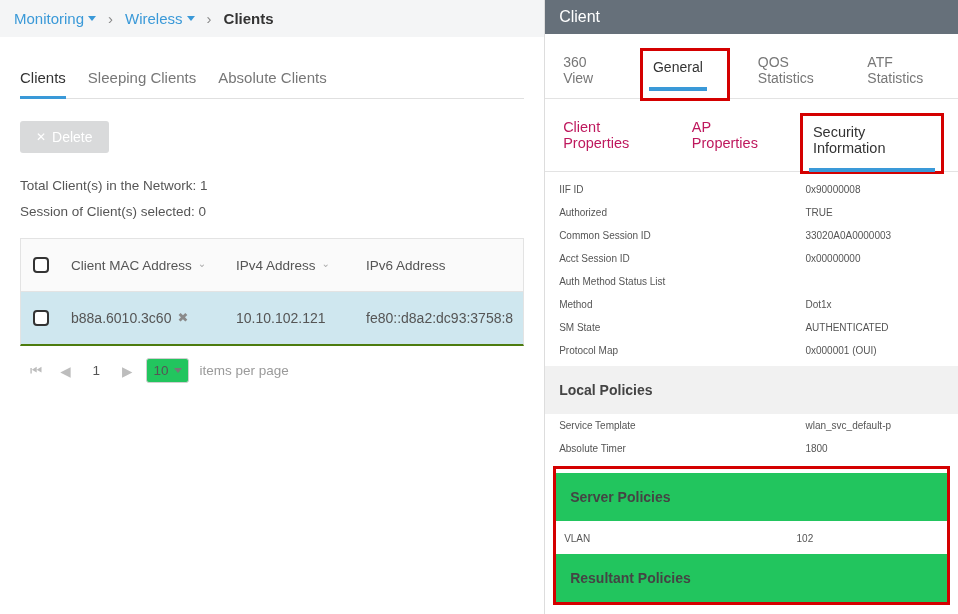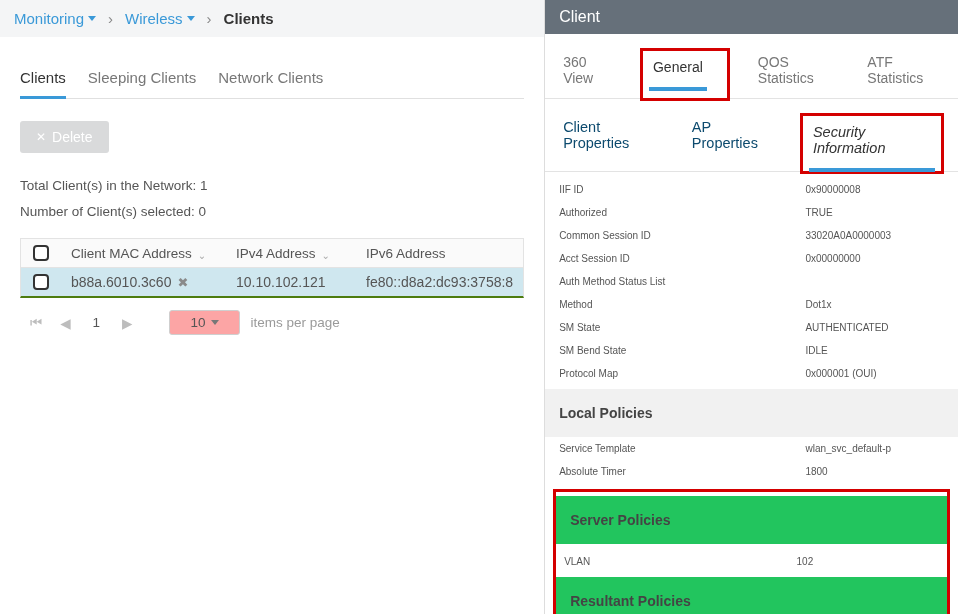--- a/index.html
+++ b/index.html
@@ -45,58 +45,58 @@
     padding: 8px 16px; font-size: 14px; display: inline-flex; align-items: center; gap: 6px;
     cursor: pointer;
   }
   .btn-delete .x { font-size: 12px; }
 
   .counts { margin-top: 20px; line-height: 1.9; font-size: 13.5px; color: #555; }
 
   
   .table-wrap { margin-top: 14px; }
   .thead { display: flex; align-items: center; border: 1px solid #e3e3e3; background: #fafafa; }
-  .th, .td { padding: 6px 10px; display: flex; align-items: flex-end; gap: 6px; }
+  .th, .td { padding: 18px 10px; display: flex; align-items: flex-start; gap: 6px; }
   .th { color: #555; font-size: 13.5px; }
   .th .sort { color: #aaa; font-size: 10px; }
   .col-chk { flex: 0 0 40px; justify-content: center; }
   .col-mac { flex: 0 0 165px; }
   .col-ip4 { flex: 0 0 130px; }
   .col-ip6 { flex: 1; }
   .trow { display: flex; align-items: center; background: #cfe7ef; border-left: 1px solid #e3e3e3; border-right: 1px solid #e3e3e3; border-bottom: 2px solid #4d7c0f; }
   .chkbox {
     width: 16px; height: 16px; border: 2px solid #333; border-radius: 4px; background: #fff;
     display: inline-block;
   }
   .wrench { color: #8a8a8a; font-size: 13px; }
 
   .pager { display: flex; align-items: center; gap: 10px; padding: 12px 6px; color: #9a9a9a; font-size: 13.5px; }
   .pager .pgbtn { color: #bdbdbd; cursor: pointer; padding: 0 4px; }
   .pager .pgnum { color: #555; padding: 0 8px; }
   .pagesize {
-    border: 1px solid #cfcfcf; border-radius: 3px; padding: 4px 20px; color: #555;
-    display: inline-flex; align-items: center; gap: 6px; background: #fca5a5; cursor: pointer; margin-left: 23px;
+    border: 1px solid #cfcfcf; border-radius: 3px; padding: 4px 6px; color: #555;
+    display: inline-flex; align-items: center; gap: 6px; background: #22c55e; cursor: pointer;
   }
   .pagesize .caret2 {
     width: 0; height: 0; border-left: 4px solid transparent; border-right: 4px solid transparent;
     border-top: 5px solid #777; display: inline-block;
   }
 
   
   .panel-title {
     background: #66707a; color: #fff; padding: 8px 14px; font-size: 16px;
   }
   .rtabs1 { display: flex; gap: 24px; border-bottom: 1px solid #e3e3e3; padding: 14px 14px 0 14px; }
   .rtab { padding: 6px 4px 12px 4px; color: #777; cursor: pointer; font-size: 14px; position: relative; }
   .rtab.active { color: #333; border-bottom: 4px solid #3a99d8; margin-bottom: -1px; }
   .box-general { border: 3px solid #d40000; display: inline-block; padding: 2px 20px 0 6px; margin-bottom: -3px; }
 
   .rtabs2 { display: flex; gap: 22px; border-bottom: 1px solid #e3e3e3; padding: 14px 14px 0 14px; }
-  .rtab2 { padding: 6px 4px 12px 4px; color: #0c4a6e; cursor: pointer; font-size: 14.5px; position: relative; }
-  .rtab2.active { color: #333; border-bottom: 4px solid #3a99d8; margin-bottom: -1px; font-style: italic; }
+  .rtab2 { padding: 6px 4px 12px 4px; color: #be185d; cursor: pointer; font-size: 14.5px; position: relative; }
+  .rtab2.active { color: #333; border-bottom: 4px solid #3a99d8; margin-bottom: -1px; }
   .box-sec { border: 3px solid #d40000; display: inline-block; padding: 2px 6px 0 6px; margin-bottom: -3px; }
 
   .details { padding: 6px 0 0 0; }
   .kv { display: flex; padding: 6px 14px; font-size: 10px; color: #555; }
   .kv .k { flex: 0 0 64%; }
   .kv .v { flex: 1; white-space: nowrap; }
   .section-head {
     background: #f1f1f1; padding: 16px 14px; font-weight: bold; color: #444; font-size: 14px;
     margin-top: 4px;
   }
@@ -124,35 +124,35 @@
           <span class="caret"></span>
       </span>
       <span class="crumb-sep">›</span>
       <span class="crumb-current">Clients</span>
     </div>
 
     <div class="left-body">
       <div class="tabs-row">
         <div class="tab active">Clients</div>
         <div class="tab">Sleeping Clients</div>
-        <div class="tab">Network Clients</div>
+        <div class="tab">Absolute Clients</div>
       </div>
 
       <button class="btn-delete">
         <span class="x">✕</span>
         <span>Delete</span>
       </button>
 
       <div class="counts">
         <div>
           <span>Total Client(s) in the Network:</span>
           <span>1</span>
         </div>
         <div>
-          <span>Number of Client(s) selected:</span>
+          <span>Session of Client(s) selected:</span>
           <span>0</span>
         </div>
       </div>
 
       <div class="table-wrap">
         <div class="thead">
           <div class="th col-chk">
               <span class="chkbox"></span>
             </div>
           <div class="th col-mac">
@@ -241,24 +241,20 @@
         </div>
       <div class="kv">
           <span class="k">Method</span>
           <span class="v">Dot1x</span>
         </div>
       <div class="kv">
           <span class="k">SM State</span>
           <span class="v">AUTHENTICATED</span>
         </div>
       <div class="kv">
-          <span class="k">SM Bend State</span>
-          <span class="v">IDLE</span>
-        </div>
-      <div class="kv">
           <span class="k">Protocol Map</span>
           <span class="v">0x000001 (OUI)</span>
         </div>
 
       <div class="section-head">Local Policies</div>
       <div class="kv">
           <span class="k">Service Template</span>
           <span class="v">wlan_svc_default-p</span>
         </div>
       <div class="kv">

